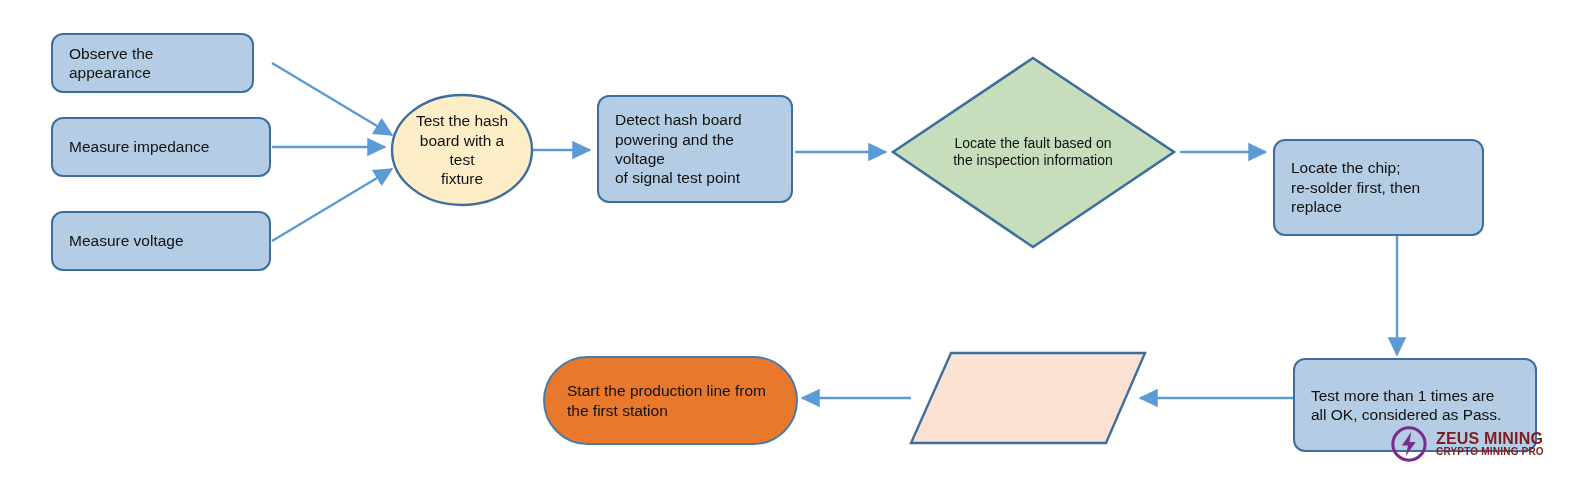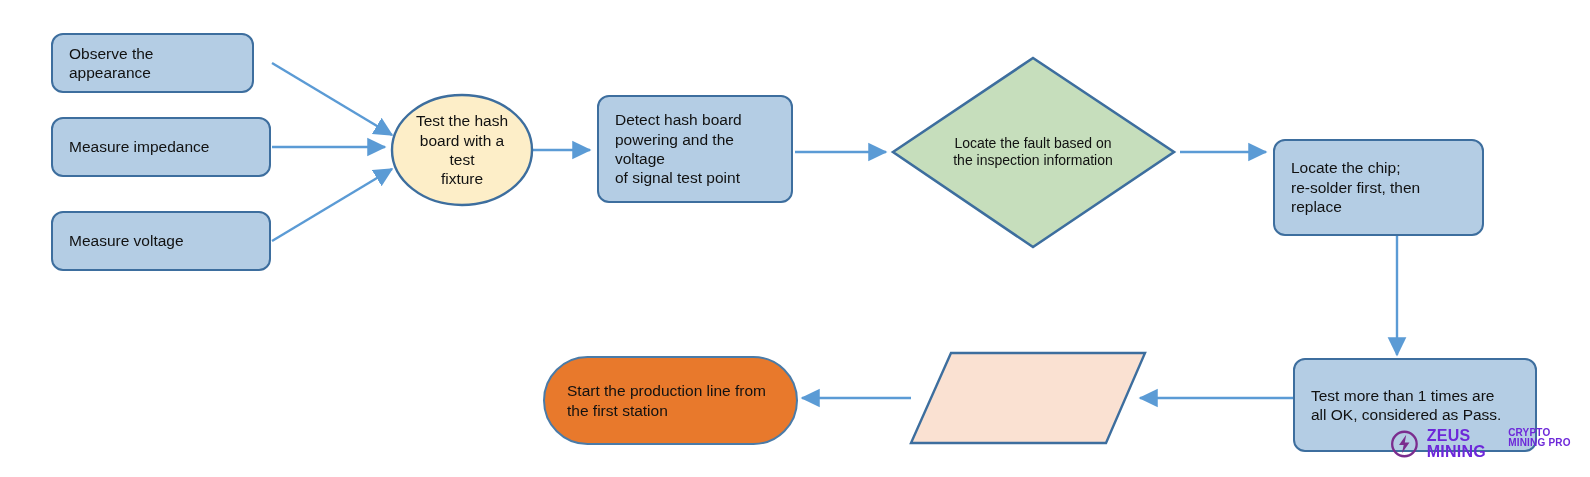--- a/index.html
+++ b/index.html
@@ -76,22 +76,23 @@
   }
   .watermark {
     position: absolute;
     display: flex;
     align-items: center;
     gap: 8px;
     z-index: 5;
   }
   .wm-text {
     display: flex;
+    flex-direction: column;
     line-height: 1.02;
-    color: #6d28d9;
+    color: #7f1d1d;
     font-weight: bold;
     letter-spacing: 0.2px;
   }
   .wm-line1 { font-size: 16px; }
   .wm-line2 { font-size: 10px; }
 </style>
 </head>
 <body>
 
 <div id="canvas">

